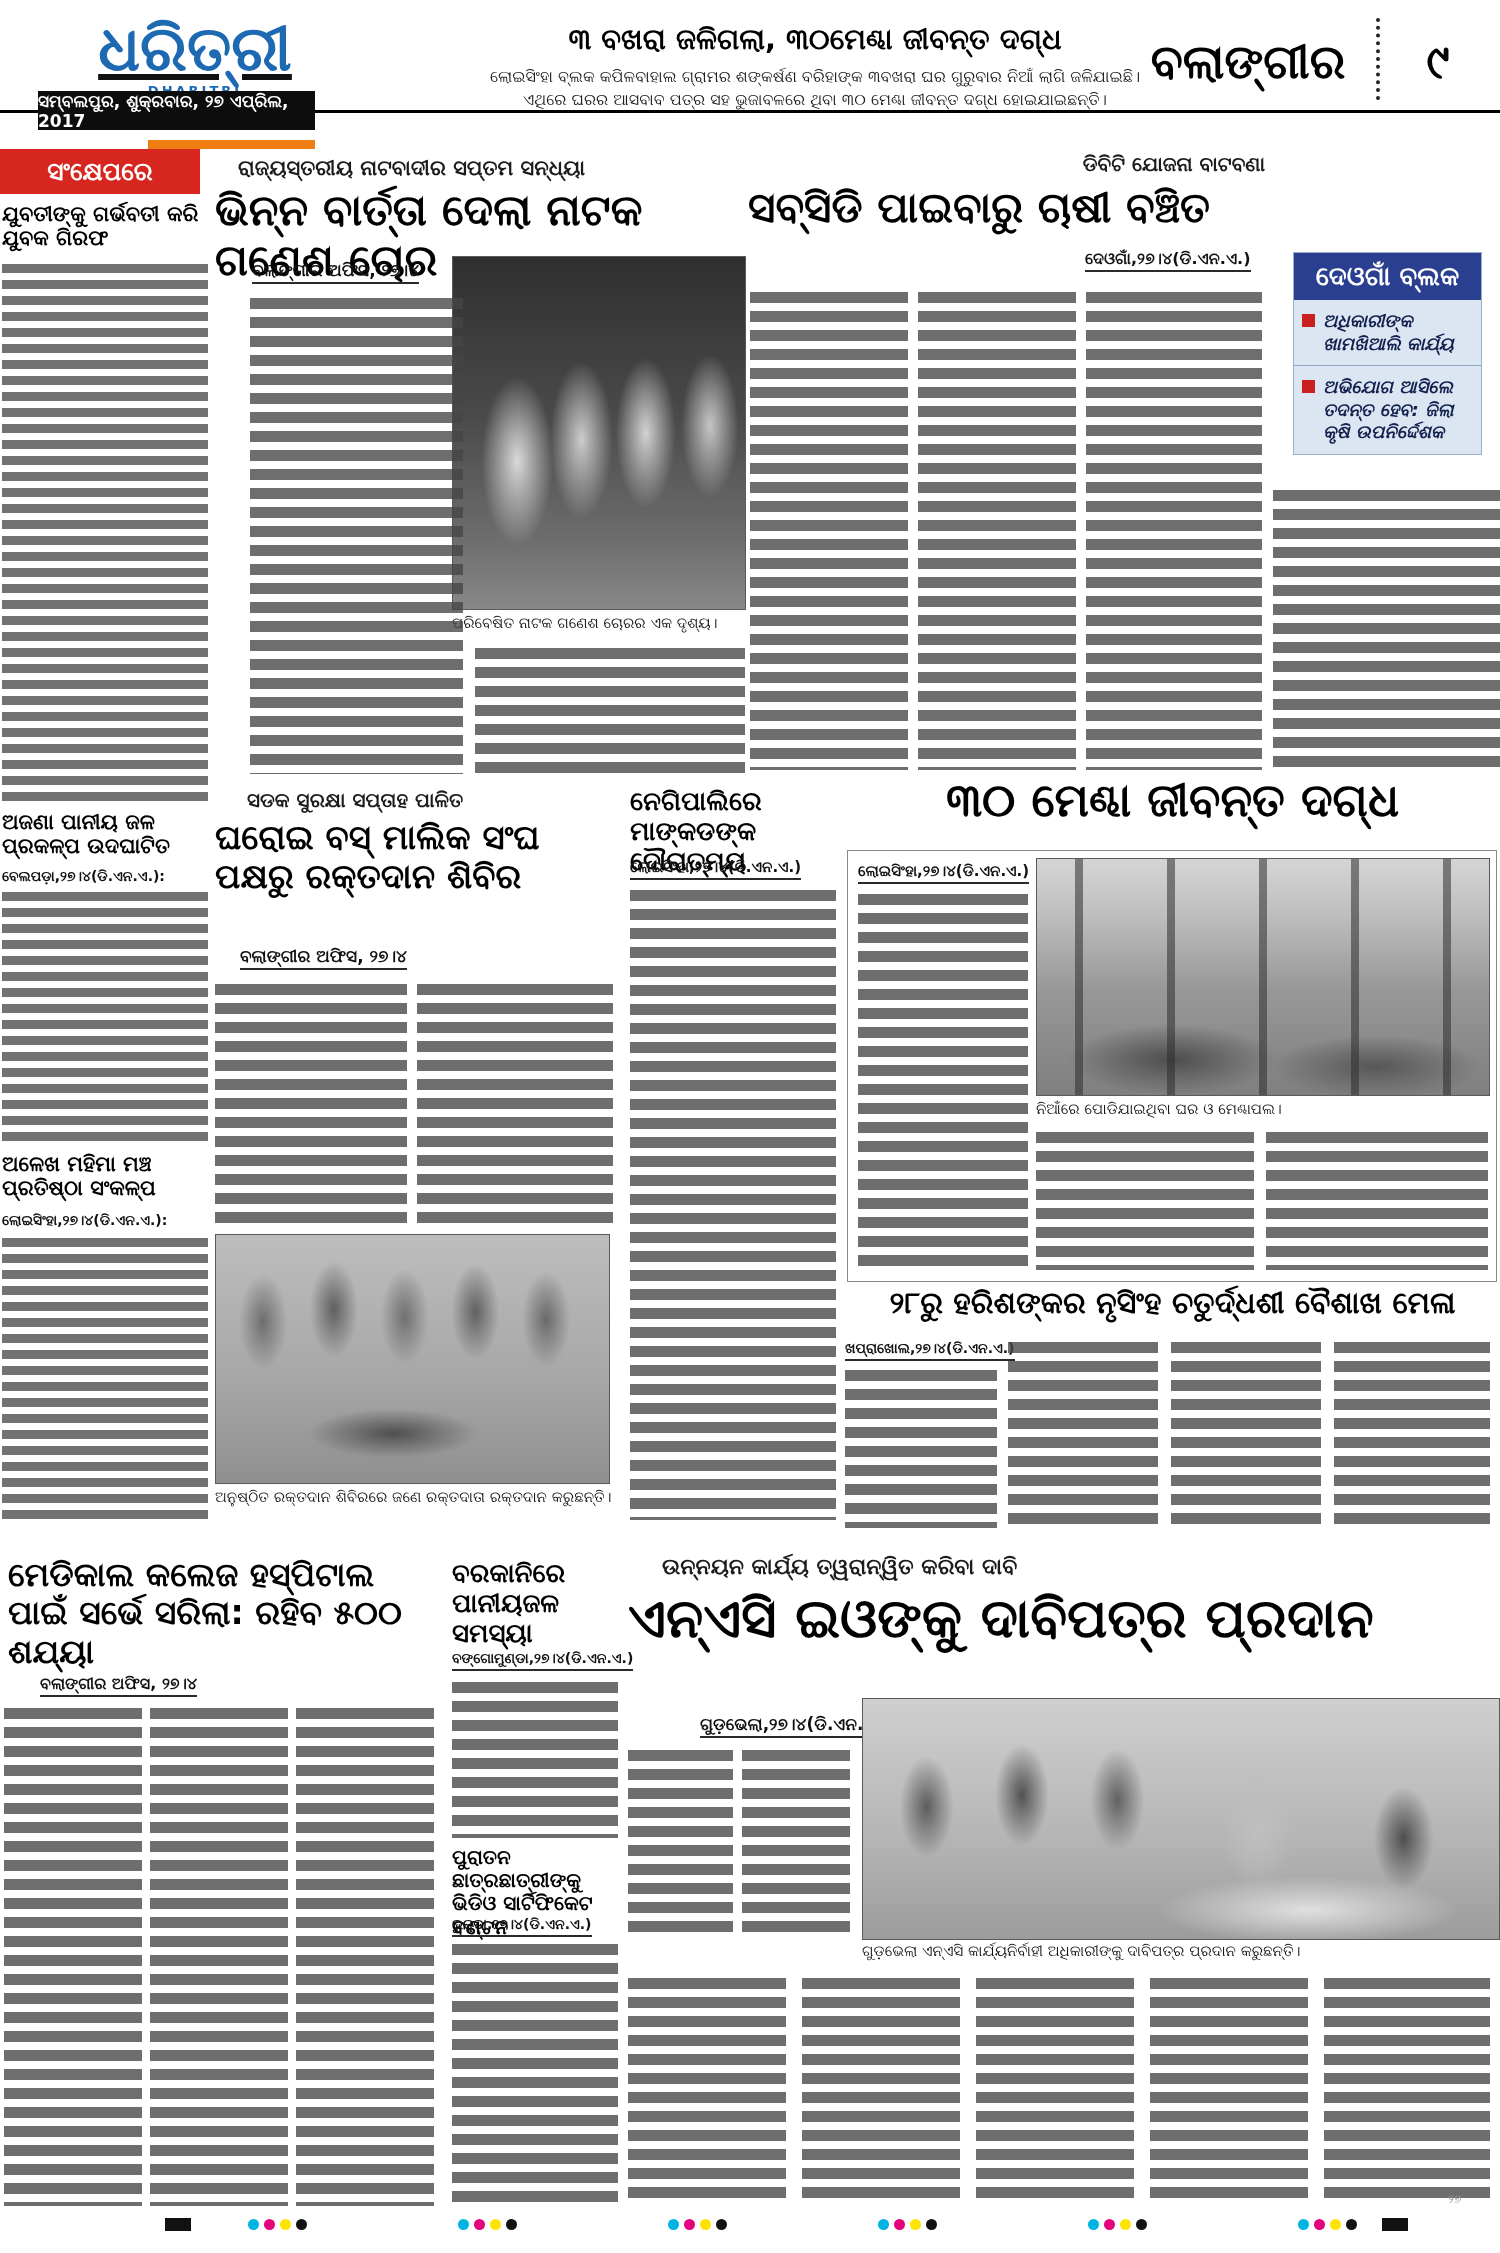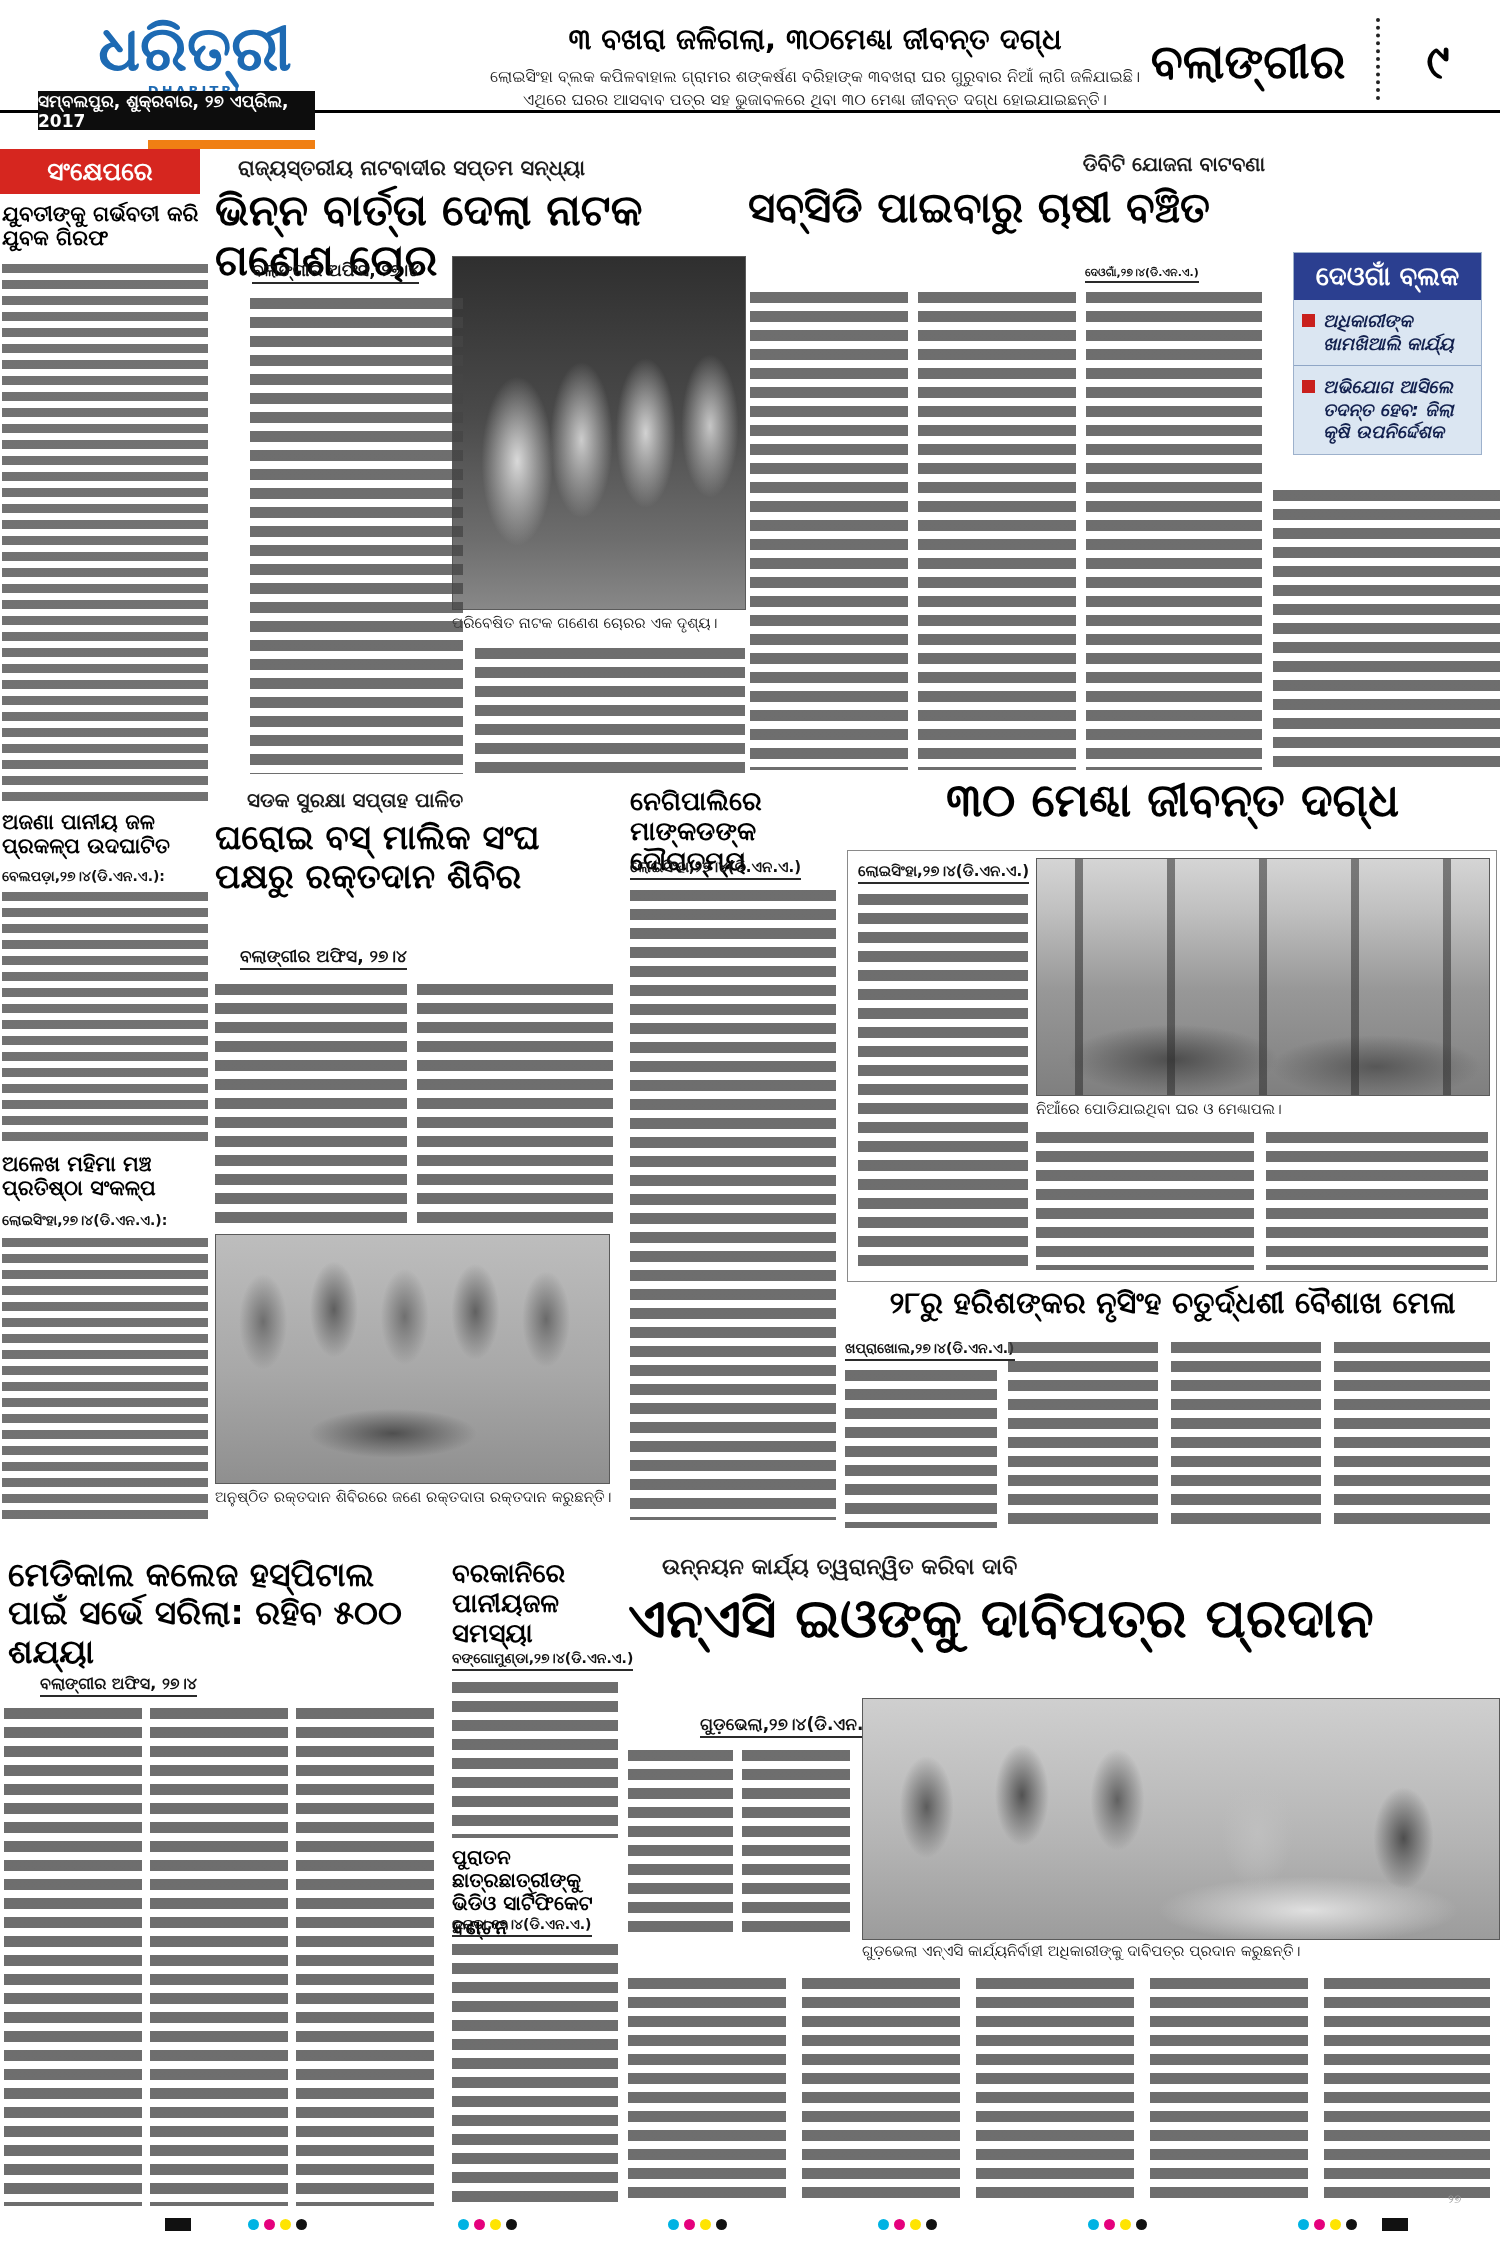--- a/index.html
+++ b/index.html
@@ -24,21 +24,21 @@
   .dot{width:11px;height:11px;border-radius:50%;display:inline-block;margin-right:5px;}
   .reg-group{display:flex;align-items:center;}
   .box-bullet{display:flex;gap:8px;font-weight:700;font-size:18px;line-height:1.25;color:#12204e;padding:10px 8px;font-style:italic;}
   .box-bullet .sq{flex:0 0 13px;width:13px;height:13px;margin-top:4px;background:#c9201d;}
 </style>
 </head>
 <body>
 
 <div class="page">
 
-  <div class="abs" style="left:90px;top:16px;width:210px;text-align:center;">
+  <div class="abs" style="left:90px;top:16px;width:210px;text-align:center;text-decoration:underline;">
     <div style="font-size:62px;font-weight:700;color:#1d6ab3;line-height:1.05;">ଧରିତ୍ରୀ</div>
     <div style="font-size:13px;font-weight:700;color:#1d6ab3;letter-spacing:3px;margin-top:2px;">DHARITRI</div>
   </div>
 
   <div class="abs rule" style="left:0;top:110px;width:1500px;height:3px;"></div>
 
   <div class="abs" style="left:38px;top:91px;width:277px;height:39px;background:#0d0d0d;display:flex;align-items:center;justify-content:center;">
     <span style="color:#fff;font-size:17px;font-weight:700;">ସମ୍ବଲପୁର, ଶୁକ୍ରବାର, ୨୭ ଏପ୍ରିଲ, 2017</span>
   </div>
 
@@ -76,21 +76,21 @@
       radial-gradient(48px 120px at 44% 52%,#cccccc 0%,rgba(204,204,204,0) 65%),
       radial-gradient(46px 115px at 66% 50%,#d2d2d2 0%,rgba(210,210,210,0) 65%),
       radial-gradient(44px 110px at 88% 48%,#c6c6c6 0%,rgba(198,198,198,0) 65%),
       linear-gradient(#2f2f2f 0%,#4a4a4a 45%,#6d6d6d 80%,#888 100%);"></div>
   <div class="abs caption" style="left:452px;top:614px;width:294px;">ପରିବେଷିତ ନାଟକ ଗଣେଶ ଚୋରର ଏକ ଦୃଶ୍ୟ।</div>
   <div class="abs sim" style="left:250px;top:298px;width:213px;height:476px;"></div>
   <div class="abs sim" style="left:475px;top:648px;width:270px;height:126px;"></div>
 
   <div class="abs kicker" style="left:1050px;top:152px;width:215px;font-size:20px;text-align:right;">ଡିବିଟି ଯୋଜନା ବାଟବଣା</div>
   <div class="abs hl" style="left:748px;top:184px;width:522px;font-size:42px;">ସବ୍‌ସିଡି ପାଇବାରୁ ଚାଷୀ ବଞ୍ଚିତ</div>
-  <div class="abs dateline" style="left:1085px;top:266px;font-size:11px;">ଦେଓଗାଁ,୨୭।୪(ଡି.ଏନ.ଏ.)</div>
+  <div class="abs dateline" style="left:1085px;top:249px;font-size:16px;">ଦେଓଗାଁ,୨୭।୪(ଡି.ଏନ.ଏ.)</div>
   <div class="abs sim" style="left:750px;top:292px;width:158px;height:478px;"></div>
   <div class="abs sim" style="left:918px;top:292px;width:158px;height:478px;"></div>
   <div class="abs sim" style="left:1086px;top:292px;width:176px;height:478px;"></div>
 
   <div class="abs" style="left:1273px;top:252px;width:187px;border:1px solid #9db1cc;background:#dbe6f2;margin-left:20px;">
     <div style="background:#2b3f90;color:#fff;font-size:26px;font-weight:700;text-align:center;padding:8px 4px;">ଦେଓଗାଁ ବ୍ଲକ</div>
     <div class="box-bullet" style="border-bottom:1px solid #8fa6c6;">
       <span class="sq"></span>
       <span>ଅଧିକାରୀଙ୍କ ଖାମଖିଆଲି କାର୍ଯ୍ୟ</span>
     </div>

